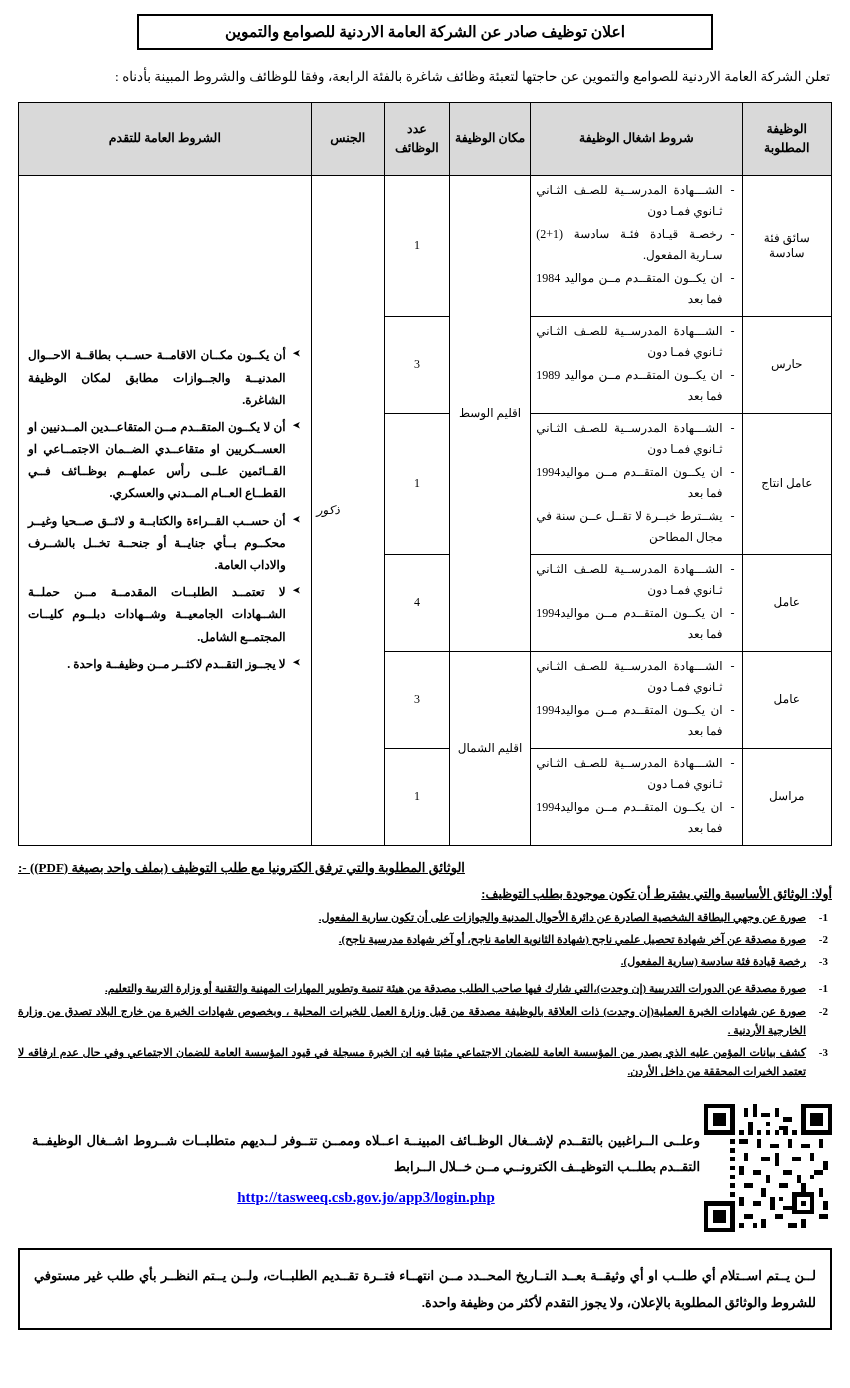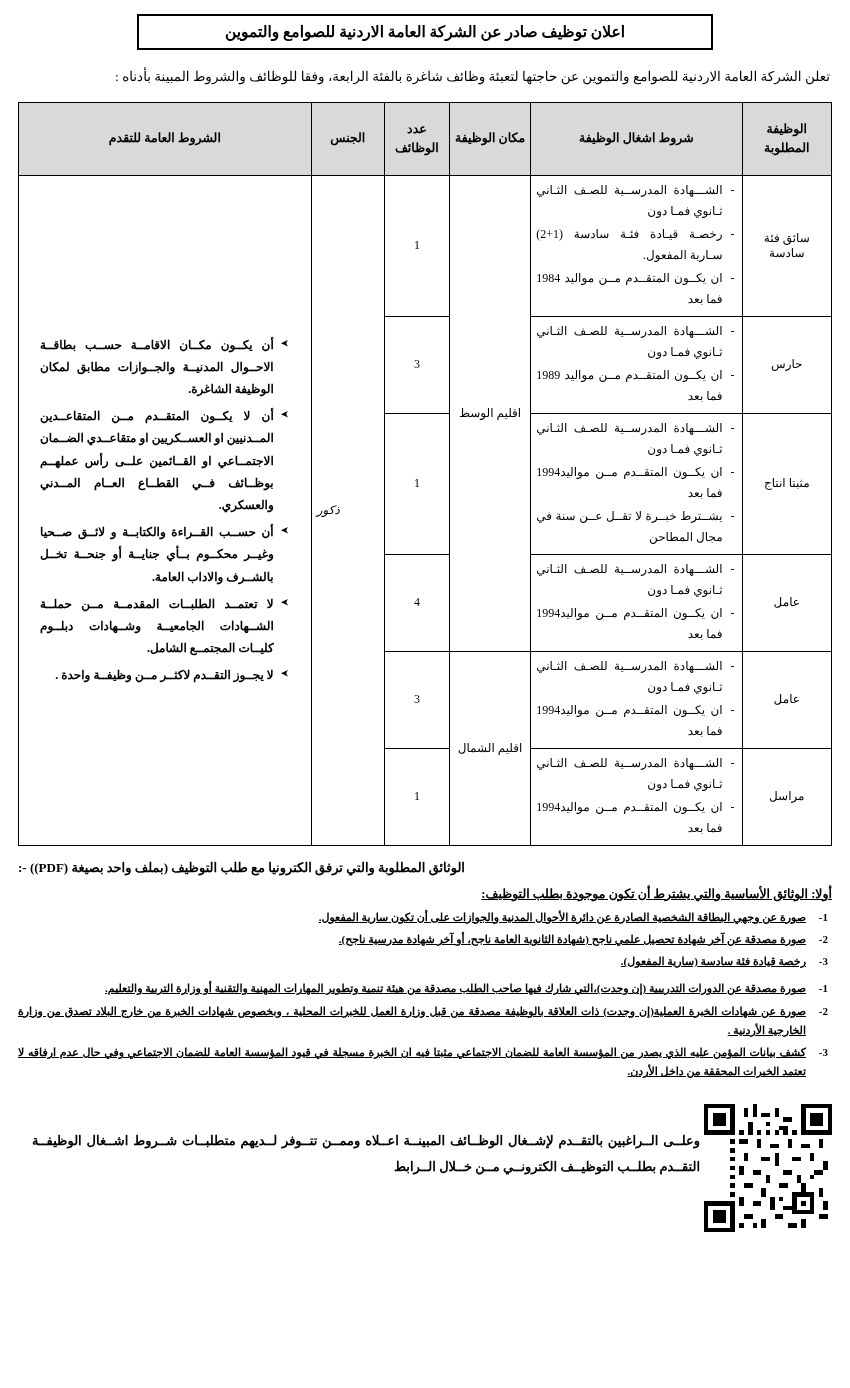--- a/index.html
+++ b/index.html
@@ -82,21 +82,21 @@
     text-align:justify;
     text-justify:inter-word;
   }
   ul.dashlist li:before{
     content:"-";
     position:absolute;
     right:-12px;
     top:0;
   }
   ul.checklist{
-    margin:16px;
+    margin:4px;
     padding:0 16px 0 0;
     list-style:none;
   }
   ul.checklist li{
     position:relative;
     font-size:12px;
     line-height:1.85;
     margin-bottom:5px;
     text-align:justify;
     text-justify:inter-word;
@@ -107,20 +107,21 @@
     position:absolute;
     right:-15px;
     top:1px;
     font-size:9px;
     transform:scaleX(-1);
   }
   
   .docs-head{
     font-size:13px;
     font-weight:bold;
+    text-decoration:underline;
     text-align:left;
     margin:6px 0 10px 0;
   }
   .sec-head{
     font-size:12.5px;
     font-weight:bold;
     text-decoration:underline;
     margin:8px 0 6px 0;
   }
   ol.numlist{
@@ -247,21 +248,21 @@
         <td>
           <ul class="dashlist">
             <li>الشـــهادة المدرســية للصـف الثـاني ثـانوي فمـا دون</li>
             <li>ان يكــون المتقــدم مــن مواليد 1989 فما بعد</li>
           </ul>
         </td>
         <td class="num">3</td>
       </tr>
 
       <tr>
-        <td class="job-name">مثبتا انتاج</td>
+        <td class="job-name">عامل انتاج</td>
         <td>
           <ul class="dashlist">
             <li>الشـــهادة المدرســية للصـف الثـاني ثـانوي فمـا دون</li>
             <li>ان يكــون المتقــدم مــن مواليد1994 فما بعد</li>
             <li>يشــترط خبــرة لا تقــل عــن سنة في مجال المطاحن</li>
           </ul>
         </td>
         <td class="num">1</td>
       </tr>
 
@@ -403,17 +404,19 @@
         <rect x="22" y="26" width="1" height="2"></rect>
           <rect x="26" y="25" width="2" height="1"></rect>
         <rect x="11" y="27" width="1" height="1"></rect>
           <rect x="17" y="21" width="1" height="1"></rect>
         <rect x="24" y="16" width="1" height="1"></rect>
           <rect x="8" y="27" width="1" height="1"></rect>
       </g>
     </svg>
     <div class="qr-text">
       <span>وعلــى الــراغبين بالتقــدم لإشــغال الوظــائف المبينــة اعــلاه وممــن تتــوفر لــديهم متطلبــات شــروط اشــغال الوظيفــة التقــدم بطلــب التوظيــف الكترونــي مــن خــلال الــرابط</span>
+      <a class="link" href="#">http://tasweeq.csb.gov.jo/app3/login.php</a>
     </div>
   </div>
 
+  <div class="footer-box">لــن يــتم اســتلام أي طلــب او أي وثيقــة بعــد التــاريخ المحــدد مــن انتهــاء فتــرة تقــديم الطلبــات، ولــن يــتم النظــر بأي طلب غير مستوفي للشروط والوثائق المطلوبة بالإعلان، ولا يجوز التقدم لأكثر من وظيفة واحدة.</div>
 
 </div>
 
 </body></html>

